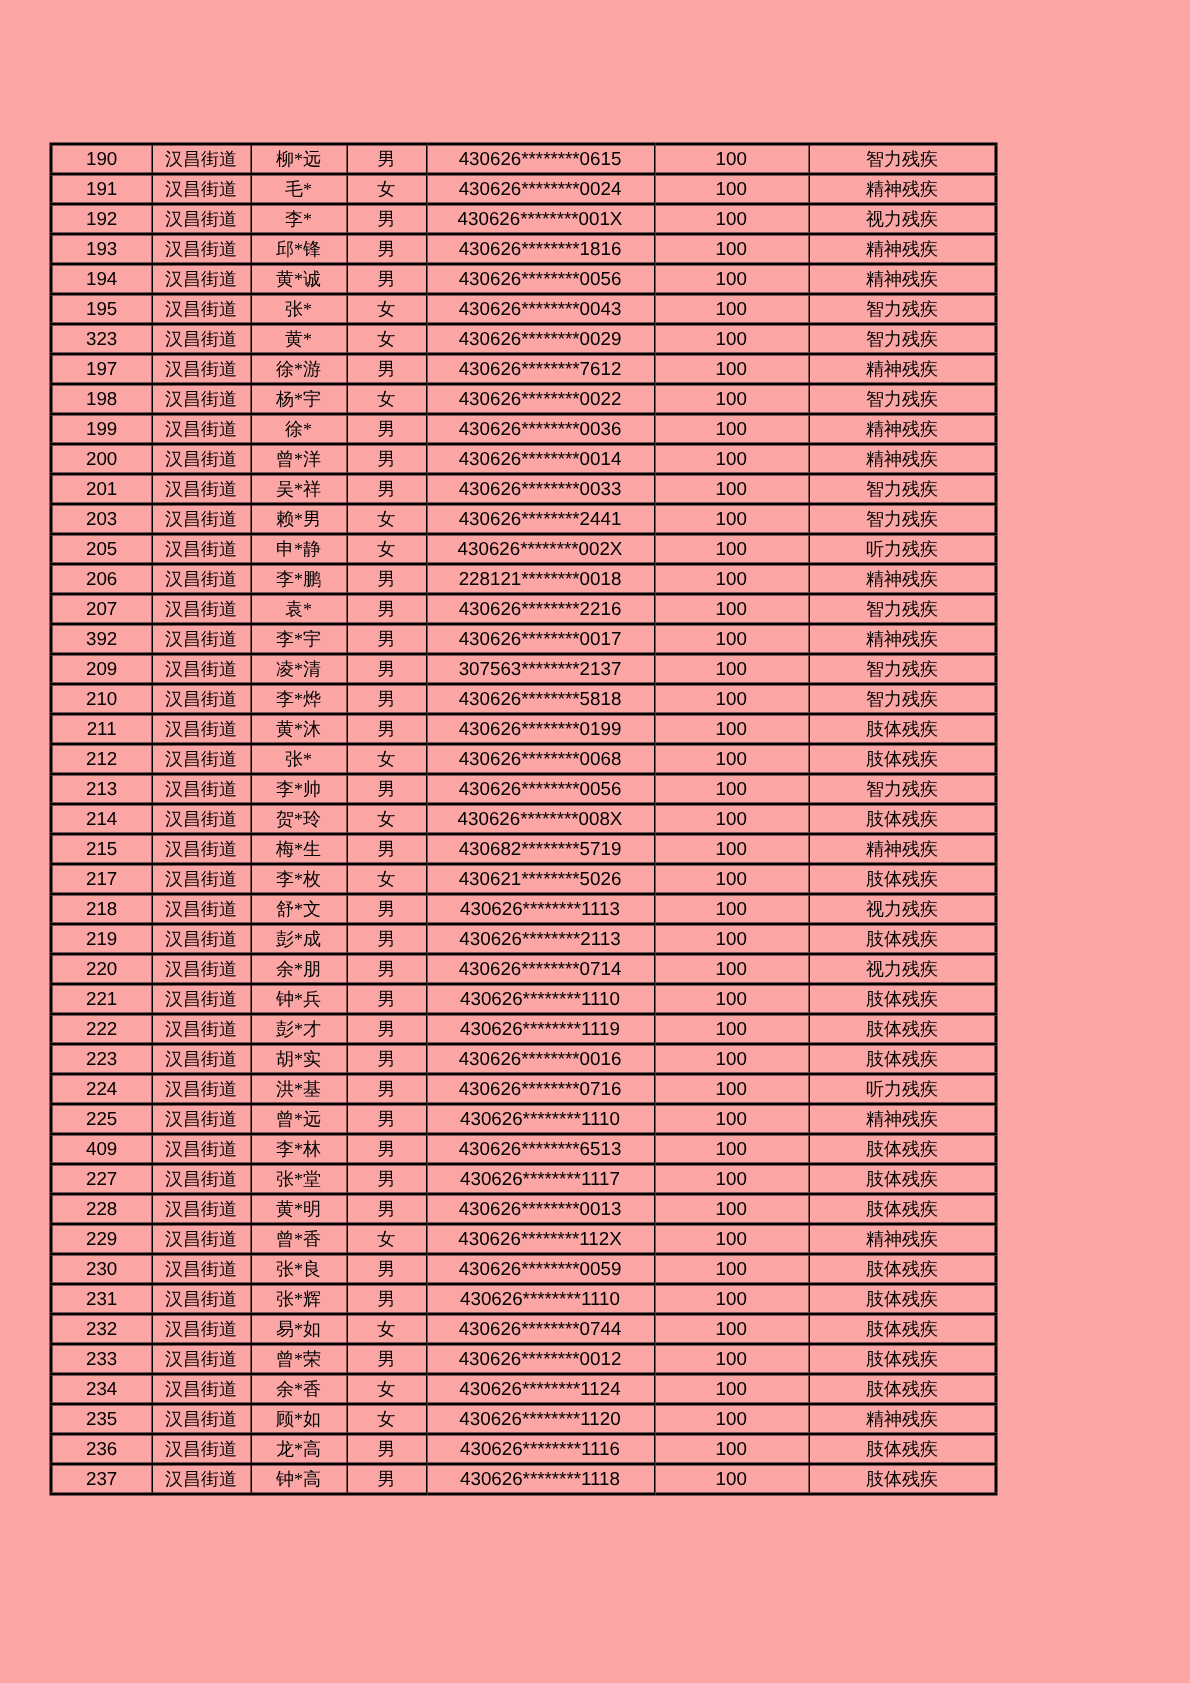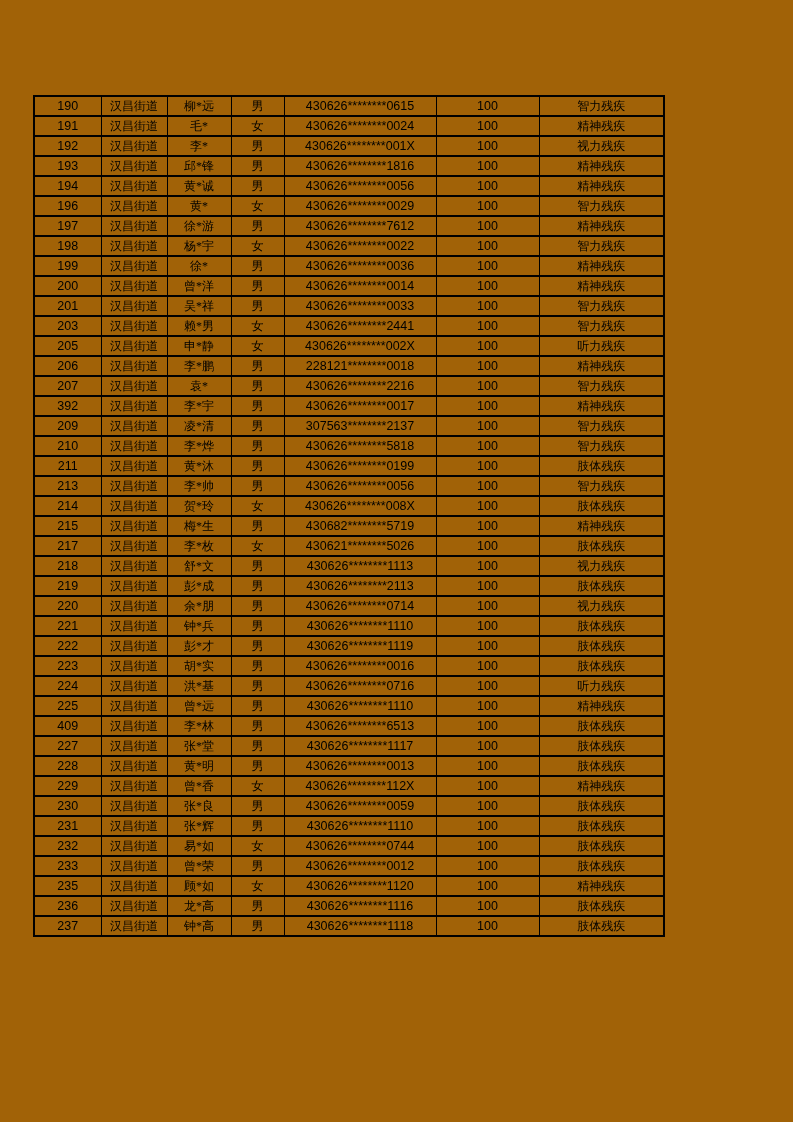--- a/index.html
+++ b/index.html
@@ -4,21 +4,21 @@
 <style>
   html, body {
     margin: 0;
     padding: 0;
     background: #ffffff;
   }
   .page {
     position: relative;
     width: 793px;
     height: 1122px;
-    background: #a16207;
+    background: #fca5a5;
     overflow: hidden;
   }
   table.roster {
     position: absolute;
     left: 33px;
     top: 95px;
     width: 630px;
     border-collapse: collapse;
     table-layout: fixed;
     border: 2px solid #000000;
@@ -109,21 +109,30 @@
         <tr>
           <td class="col-index">194</td>
           <td class="col-street">汉昌街道</td>
           <td class="col-name">黄*诚</td>
           <td class="col-gender">男</td>
           <td class="col-id_number">430626********0056</td>
           <td class="col-amount">100</td>
           <td class="col-disability_type">精神残疾</td>
         </tr>
         <tr>
-          <td class="col-index">196</td>
+          <td class="col-index">195</td>
+          <td class="col-street">汉昌街道</td>
+          <td class="col-name">张*</td>
+          <td class="col-gender">女</td>
+          <td class="col-id_number">430626********0043</td>
+          <td class="col-amount">100</td>
+          <td class="col-disability_type">智力残疾</td>
+        </tr>
+        <tr>
+          <td class="col-index">323</td>
           <td class="col-street">汉昌街道</td>
           <td class="col-name">黄*</td>
           <td class="col-gender">女</td>
           <td class="col-id_number">430626********0029</td>
           <td class="col-amount">100</td>
           <td class="col-disability_type">智力残疾</td>
         </tr>
         <tr>
           <td class="col-index">197</td>
           <td class="col-street">汉昌街道</td>
@@ -235,20 +244,29 @@
         <tr>
           <td class="col-index">211</td>
           <td class="col-street">汉昌街道</td>
           <td class="col-name">黄*沐</td>
           <td class="col-gender">男</td>
           <td class="col-id_number">430626********0199</td>
           <td class="col-amount">100</td>
           <td class="col-disability_type">肢体残疾</td>
         </tr>
         <tr>
+          <td class="col-index">212</td>
+          <td class="col-street">汉昌街道</td>
+          <td class="col-name">张*</td>
+          <td class="col-gender">女</td>
+          <td class="col-id_number">430626********0068</td>
+          <td class="col-amount">100</td>
+          <td class="col-disability_type">肢体残疾</td>
+        </tr>
+        <tr>
           <td class="col-index">213</td>
           <td class="col-street">汉昌街道</td>
           <td class="col-name">李*帅</td>
           <td class="col-gender">男</td>
           <td class="col-id_number">430626********0056</td>
           <td class="col-amount">100</td>
           <td class="col-disability_type">智力残疾</td>
         </tr>
         <tr>
           <td class="col-index">214</td>
@@ -411,20 +429,29 @@
           <td class="col-id_number">430626********0744</td>
           <td class="col-amount">100</td>
           <td class="col-disability_type">肢体残疾</td>
         </tr>
         <tr>
           <td class="col-index">233</td>
           <td class="col-street">汉昌街道</td>
           <td class="col-name">曾*荣</td>
           <td class="col-gender">男</td>
           <td class="col-id_number">430626********0012</td>
+          <td class="col-amount">100</td>
+          <td class="col-disability_type">肢体残疾</td>
+        </tr>
+        <tr>
+          <td class="col-index">234</td>
+          <td class="col-street">汉昌街道</td>
+          <td class="col-name">余*香</td>
+          <td class="col-gender">女</td>
+          <td class="col-id_number">430626********1124</td>
           <td class="col-amount">100</td>
           <td class="col-disability_type">肢体残疾</td>
         </tr>
         <tr>
           <td class="col-index">235</td>
           <td class="col-street">汉昌街道</td>
           <td class="col-name">顾*如</td>
           <td class="col-gender">女</td>
           <td class="col-id_number">430626********1120</td>
           <td class="col-amount">100</td>

